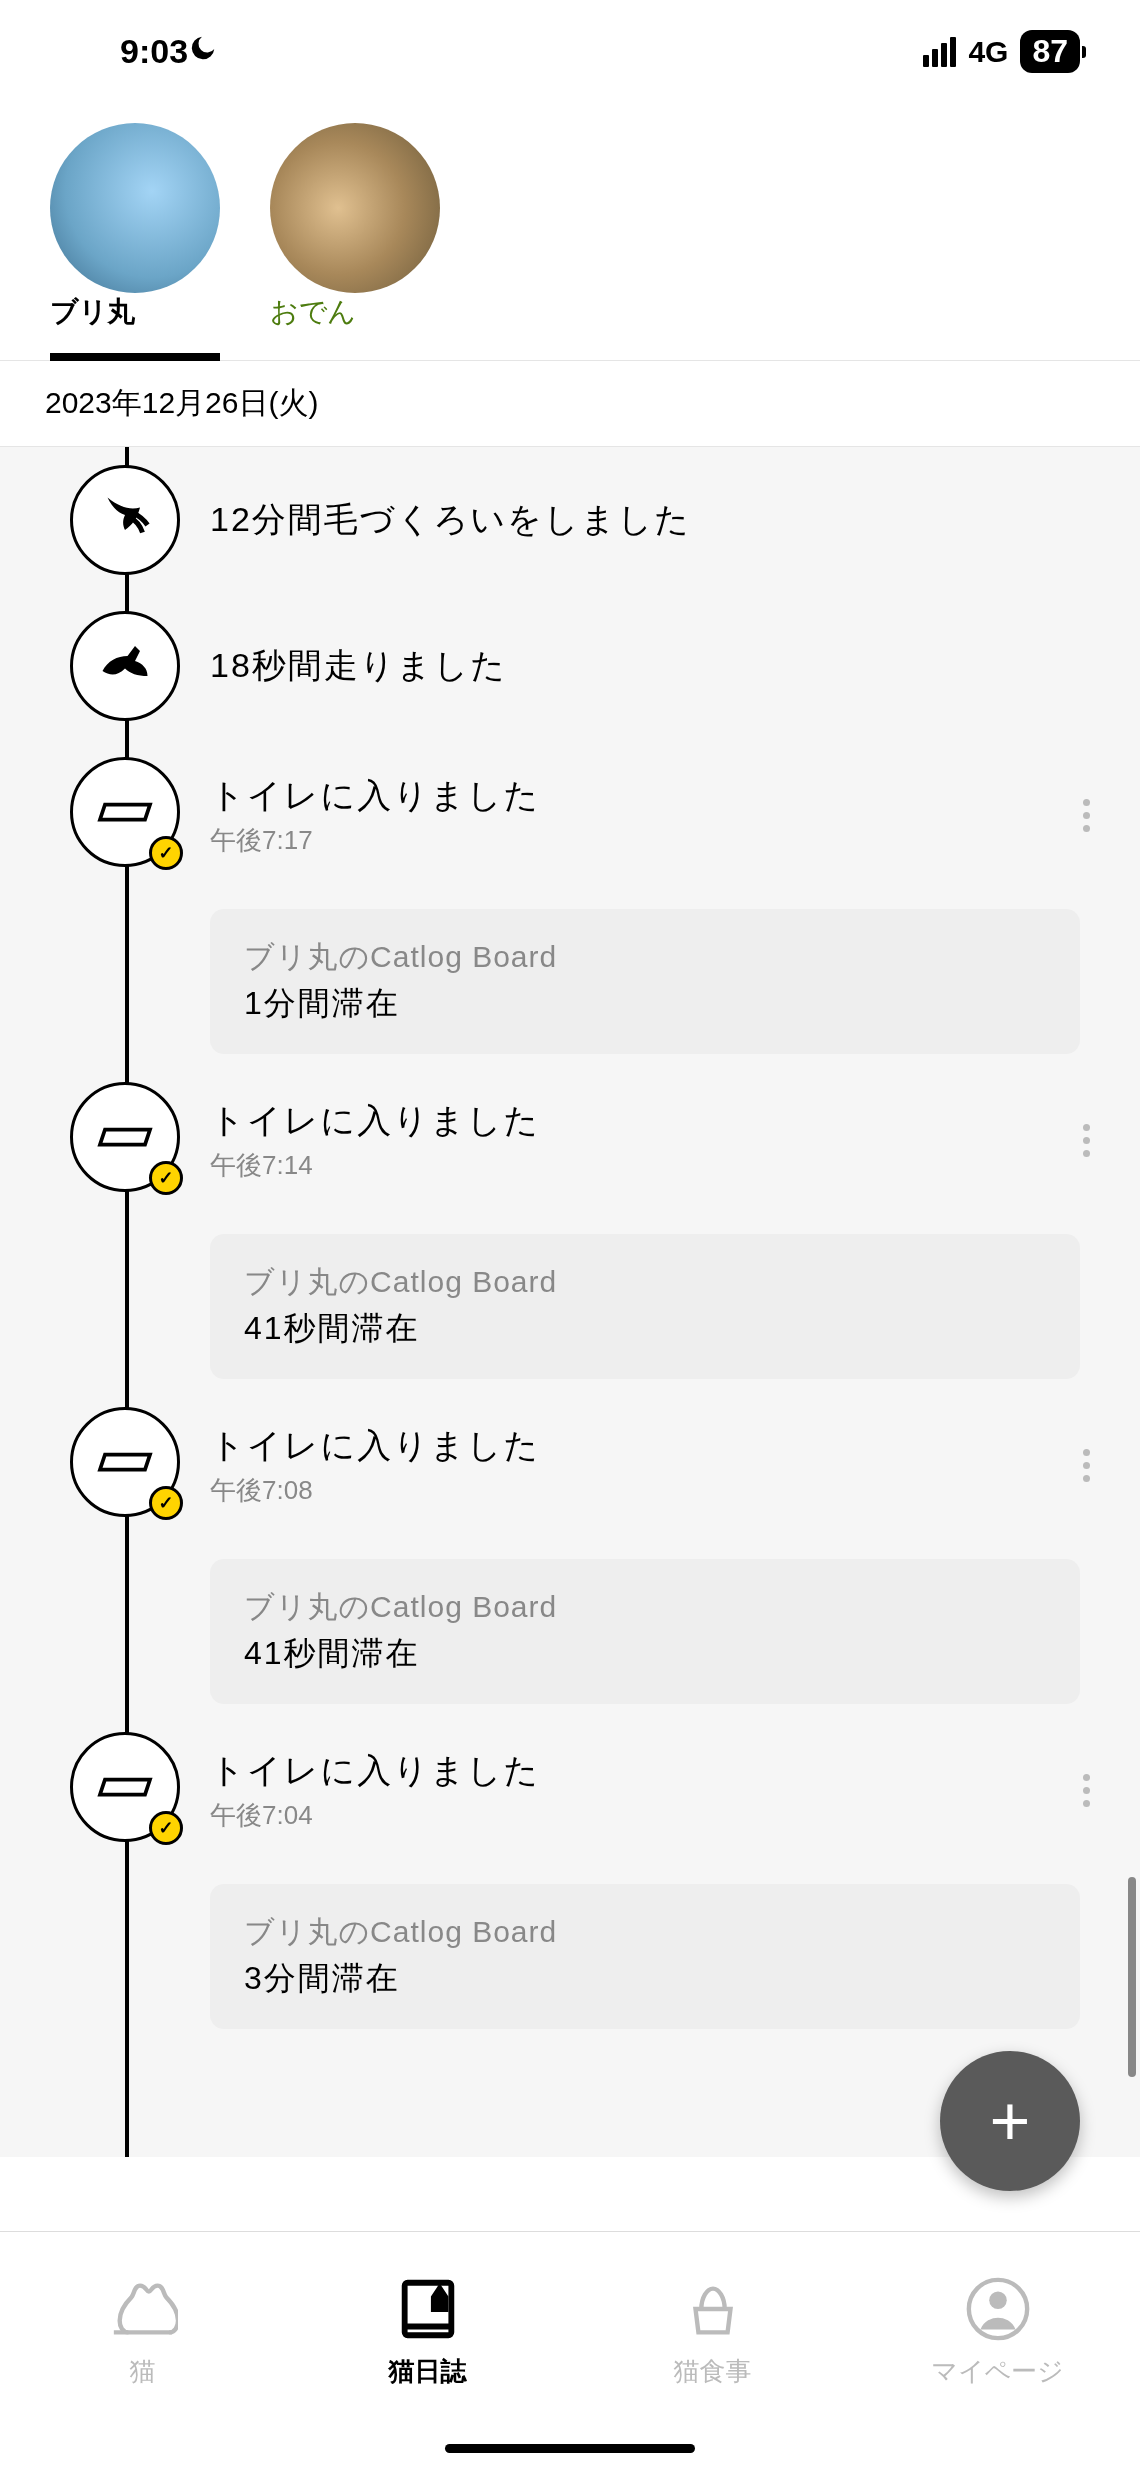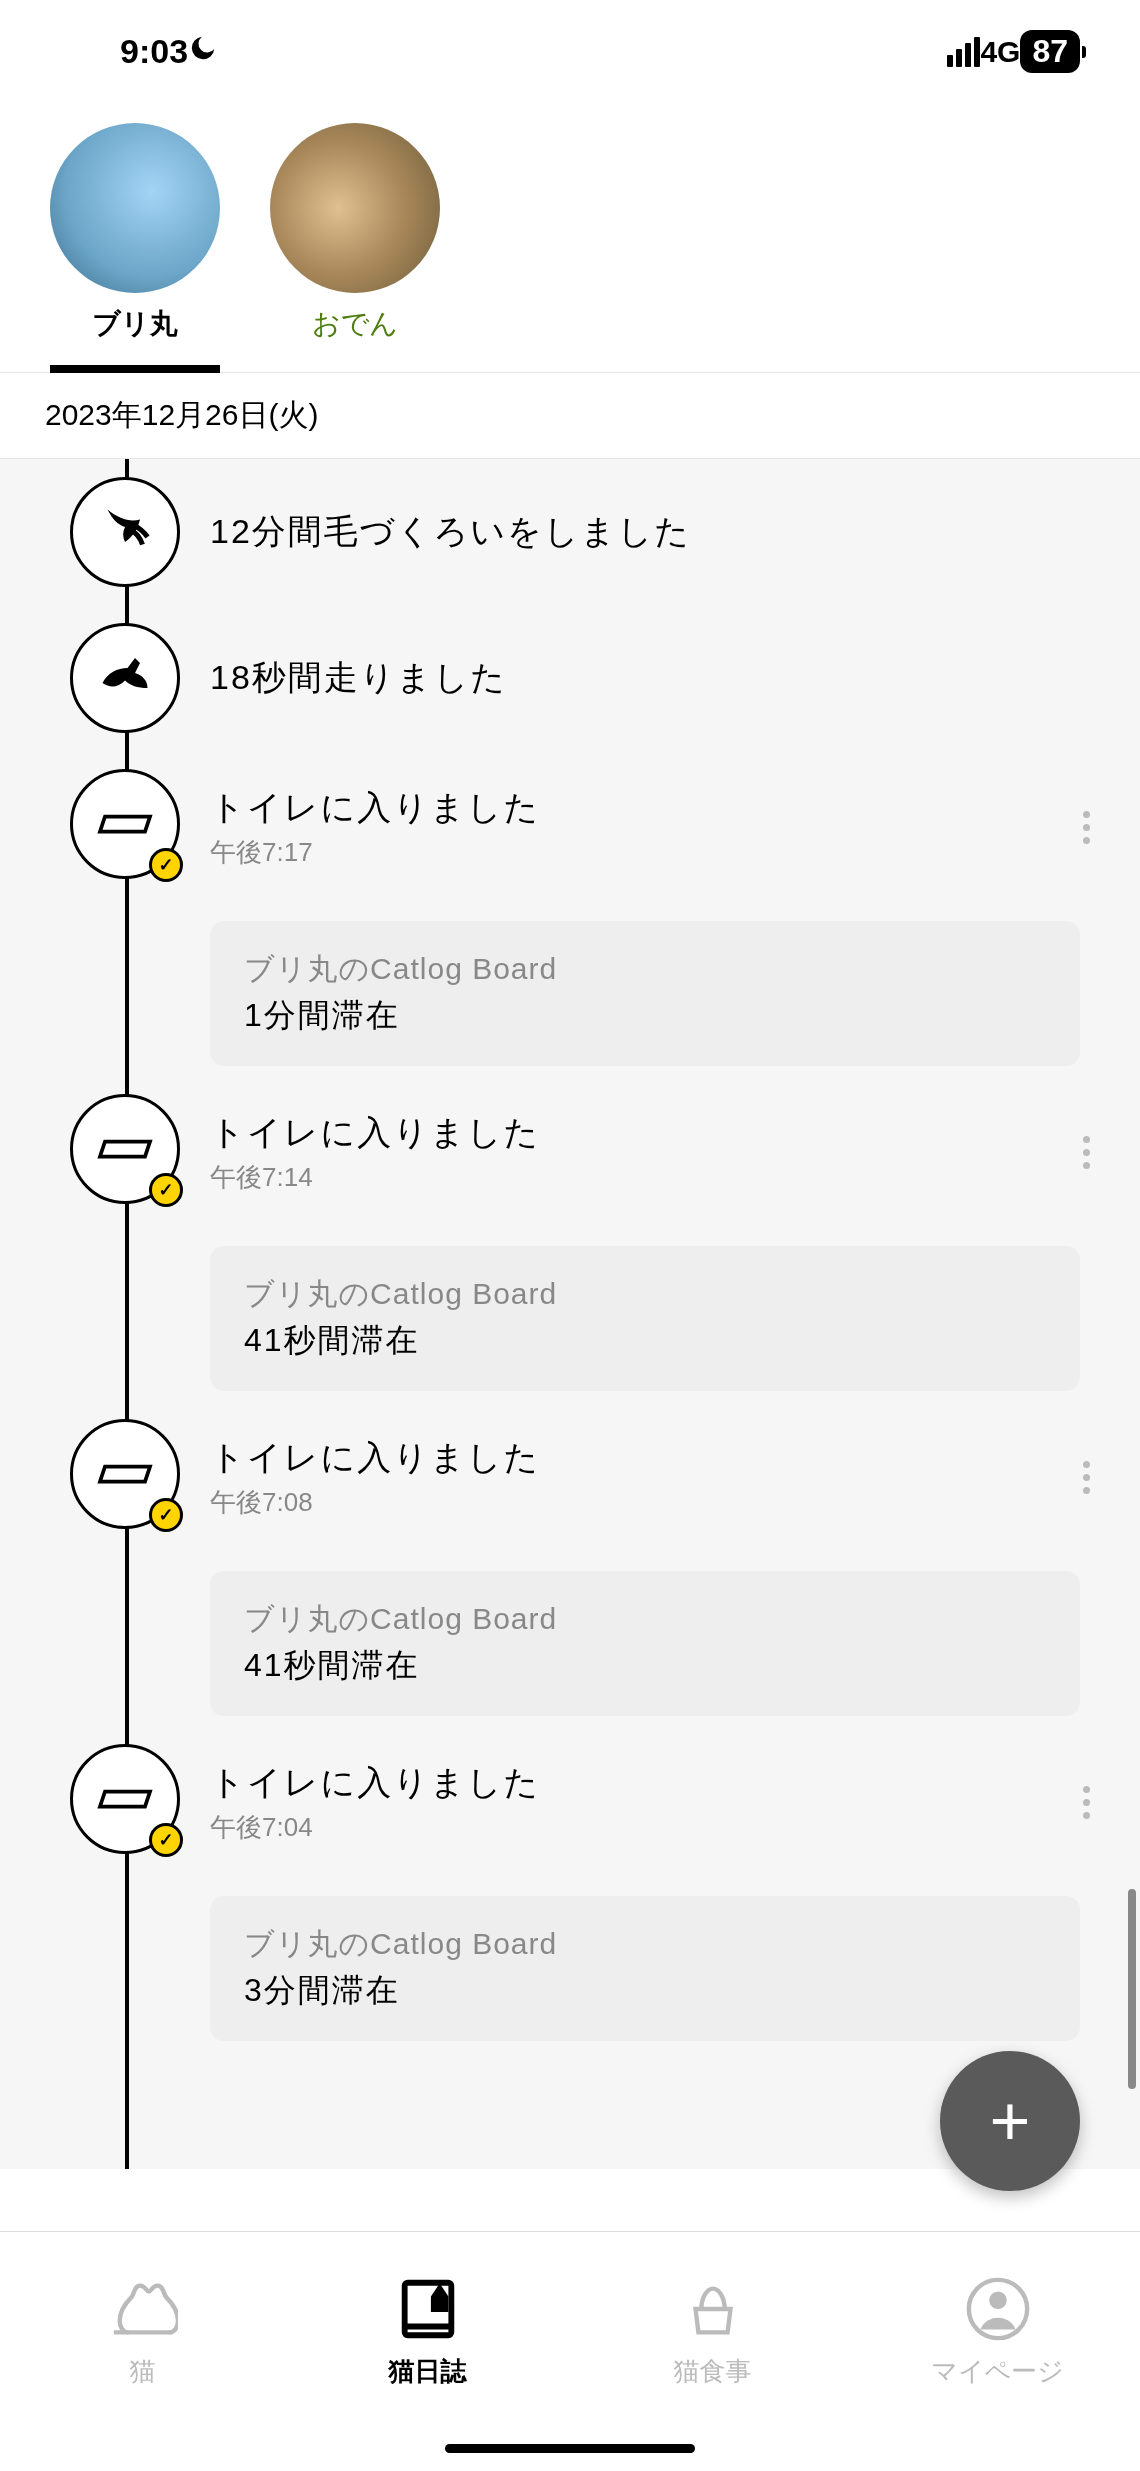--- a/index.html
+++ b/index.html
@@ -14,21 +14,21 @@
   
   .status-bar {
     display: flex;
     justify-content: space-between;
     align-items: center;
     padding: 30px 60px 20px 120px;
     font-size: 34px;
     font-weight: 600;
   }
   .status-left { display: flex; align-items: center; }
-  .status-right { display: flex; align-items: center; }
+  .status-right { display: flex; align-items: center; gap: 12px; }
   .signal-bars { display: flex; align-items: flex-end; gap: 3px; }
   .signal-bars span { width: 6px; background: #000; border-radius: 1px; }
   .signal-bars span:nth-child(1){height:12px;}
   .signal-bars span:nth-child(2){height:18px;}
   .signal-bars span:nth-child(3){height:24px;}
   .signal-bars span:nth-child(4){height:30px;}
   .battery-pill {
     background: #000; color: #fff; border-radius: 12px;
     padding: 3px 12px; font-size: 32px; font-weight: 700;
     position: relative;
@@ -37,21 +37,21 @@
     content:""; position:absolute; right:-6px; top:50%;
     transform:translateY(-50%); width:4px; height:12px;
     background:#000; border-radius:0 3px 3px 0;
   }
 
   
   .pet-tabs {
     display: flex; gap: 50px; padding: 30px 50px 0 50px;
     border-bottom: 1px solid #e5e5e5;
   }
-  .pet-tab { display: flex; flex-direction: column; align-items: center; gap: 12px; padding-bottom: 22px; cursor: pointer; }
+  .pet-tab { display: flex; flex-direction: column; align-items: flex-start; gap: 0; padding-bottom: 22px; cursor: pointer; }
   .pet-avatar {
     width: 170px; height: 170px; border-radius: 50%;
     background: #d0b890; display:flex;align-items:center;justify-content:center;
     overflow:hidden;
   }
   .pet-avatar.a1 { background: radial-gradient(circle at 60% 40%, #a3d4f5 0%, #6ba5c7 60%, #3a6a8a 100%); }
   .pet-avatar.a2 { background: radial-gradient(circle at 40% 50%, #e0c090 0%, #a8885a 50%, #6b5a3a 100%); }
   .pet-name { font-size: 28px; }
   .pet-tab.active .pet-name { font-weight: 700; }
   .pet-tab.active { border-bottom: 8px solid #000; margin-bottom: -1px; }

